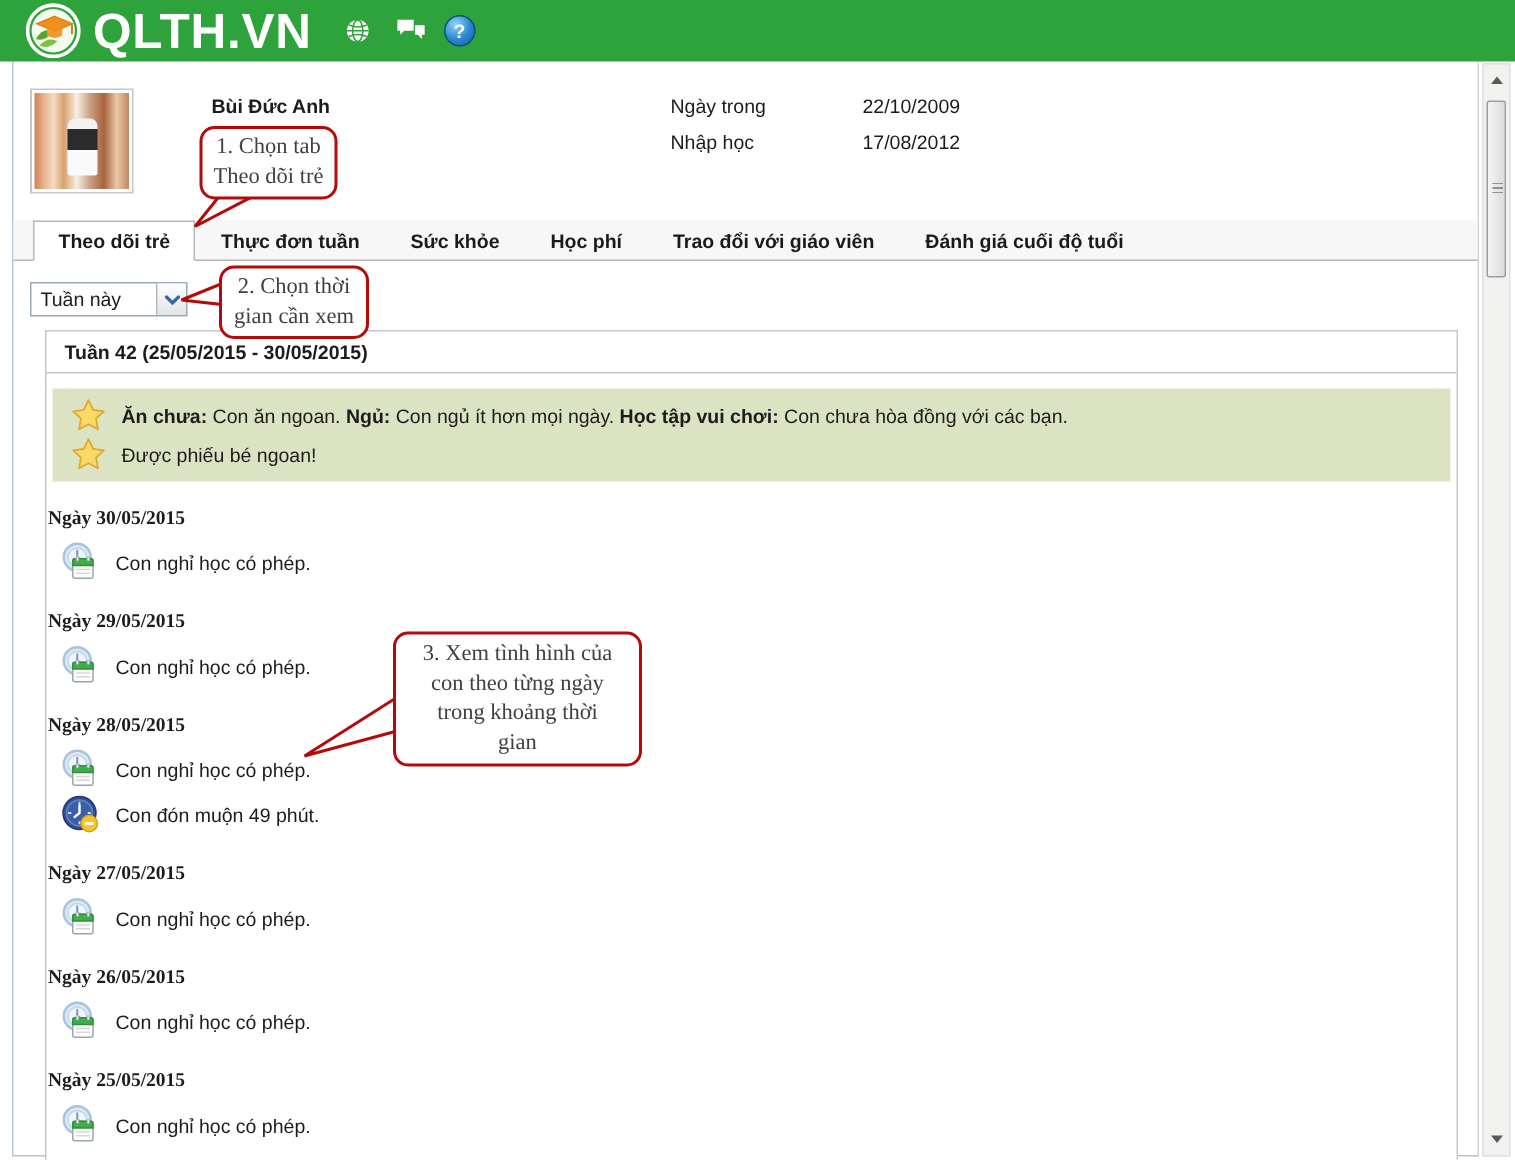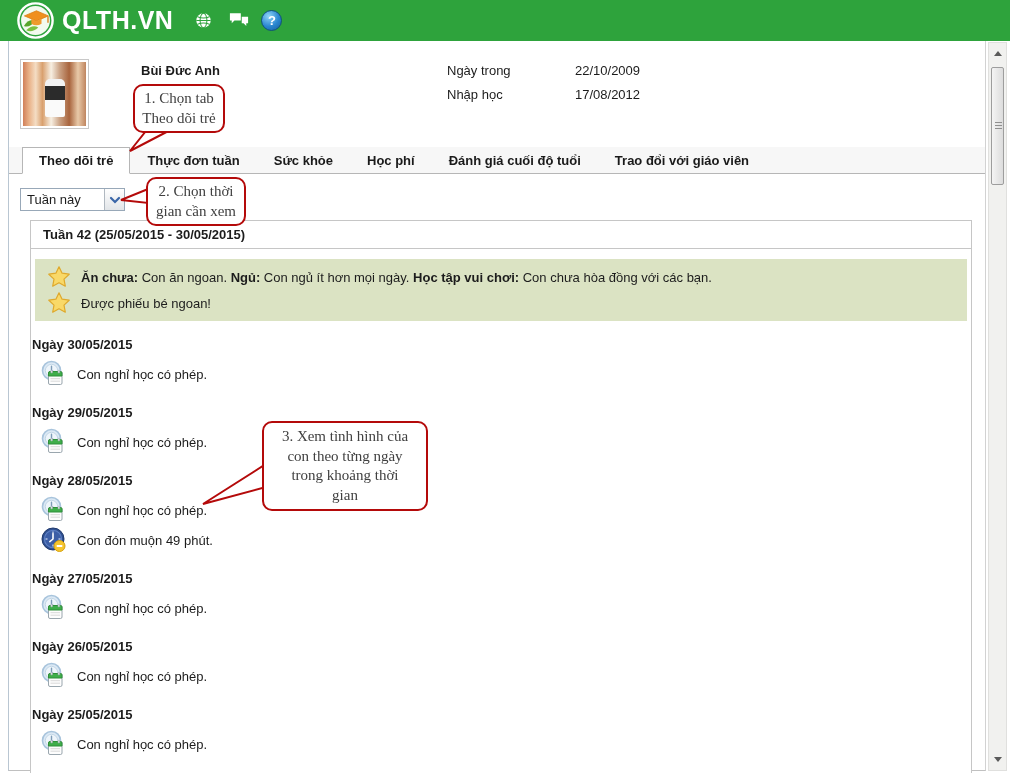--- a/index.html
+++ b/index.html
@@ -2,21 +2,21 @@
 <html><head>
 <meta charset="utf-8">
 <style>
   *{margin:0;padding:0;box-sizing:border-box;}
   html,body{width:1010px;height:773px;}
   body{font-family:"Liberation Sans",sans-serif;font-size:13px;color:#1c1c1c;background:#fff;position:relative;overflow:hidden;}
 
   
   .topbar{position:absolute;left:0;top:0;width:1010px;height:41px;background:#2ea33c;display:flex;align-items:center;padding:0 12px;z-index:3;}
   .logo{width:37px;height:37px;margin-left:5px;display:inline-flex;}
-  .brand{color:#fff;font-weight:bold;font-size:25px;letter-spacing:.5px;margin-left:8px;line-height:1;}
+  .brand{color:#fff;font-weight:bold;font-size:33px;letter-spacing:.5px;margin-left:8px;line-height:1;}
   .tb-icon{display:inline-flex;align-items:center;cursor:pointer;}
   .tb-icon.globe{margin-left:22px;}
   .tb-icon.chat{margin-left:17px;}
   .account{margin-left:auto;display:flex;align-items:center;gap:9px;color:#fff;font-size:14px;cursor:pointer;}
   .avatar{width:25px;height:25px;background:#fff;border:1px solid #d7d7d7;display:inline-flex;overflow:hidden;}
   .caret{width:0;height:0;border-left:5px solid transparent;border-right:5px solid transparent;border-top:6px solid #fff;margin-left:2px;}
   .help{width:21px;height:21px;margin-left:12px;border-radius:50%;background:radial-gradient(circle at 35% 28%,#8ed4f7,#2a86d0 55%,#155e9e);border:1px solid #10507e;color:#fff;font-weight:bold;font-size:13px;display:flex;align-items:center;justify-content:center;cursor:pointer;}
 
   
   .panel-frame{position:absolute;left:8px;top:41px;width:978px;height:730px;border-left:1px solid #b9c6d2;border-right:1px solid #d2d2d2;border-bottom:1px solid #c0c0c0;pointer-events:none;z-index:0;}
@@ -39,21 +39,21 @@
 
   
   .week-box{position:absolute;left:30px;top:220px;width:942px;height:666px;border:1px solid #c6c6c6;background:#fff;overflow:hidden;z-index:1;}
   .week-header{height:28px;line-height:28px;padding-left:12px;font-weight:bold;border-bottom:1px solid #c6c6c6;}
   .summary{margin:10px 4px 0 4px;background:#dbe3c3;padding:6px 12px;}
   .summary-row{display:flex;align-items:center;gap:10px;min-height:22px;}
   .summary-row + .summary-row{margin-top:2px;}
   .star{width:24px;height:24px;flex:0 0 auto;display:inline-flex;}
   .sum-text b{font-weight:bold;}
   .day{margin:16px 0 0 1px;}
-  .day-date{font-weight:bold;margin-bottom:7px;}
+  .day-date{font-weight:bold;margin-bottom:7px;font-family:Liberation Serif, serif;}
   .event{display:flex;align-items:center;gap:9px;margin-left:8px;min-height:30px;}
   .event-icon{width:28px;height:28px;flex:0 0 auto;display:inline-flex;}
 
   
   .callout{position:absolute;border:2px solid #b40a0a;border-radius:10px;background:#fff;color:#404040;font-family:"Liberation Serif",serif;font-size:15px;line-height:1.3;text-align:center;white-space:pre-line;padding:3px 5px;z-index:5;}
   .c1{left:133px;top:84px;width:92px;}
   .c2{left:146px;top:177px;width:100px;}
   .c3{left:262px;top:421px;width:166px;padding:4px 14px;}
   .overlay{position:absolute;left:0;top:0;width:1010px;height:773px;pointer-events:none;z-index:4;}
 
@@ -114,22 +114,22 @@
   <span>22/10/2009</span>
   <span>Nhập học</span>
   <span>17/08/2012</span>
 </div>
 
 <div class="tabstrip">
     <div class="tab active"><span class="tab-label">Theo dõi trẻ</span></div>
     <div class="tab"><span class="tab-label">Thực đơn tuần</span></div>
     <div class="tab"><span class="tab-label">Sức khỏe</span></div>
     <div class="tab"><span class="tab-label">Học phí</span></div>
+    <div class="tab"><span class="tab-label">Trao đổi với giáo viên</span></div>
     <div class="tab"><span class="tab-label">Đánh giá cuối độ tuổi</span></div>
-    <div class="tab"><span class="tab-label">Trao đổi với giáo viên</span></div>
   </div>
 
 <div class="select">
   <span class="select-value">Tuần này</span>
   <span class="select-btn">
     <svg viewBox="0 0 12 8" width="12" height="8">
       <path d="M2 2 L6 6 L10 2" stroke="#3a66a8" stroke-width="2.2" fill="none" stroke-linecap="round"></path>
     </svg>
   </span>
 </div>

